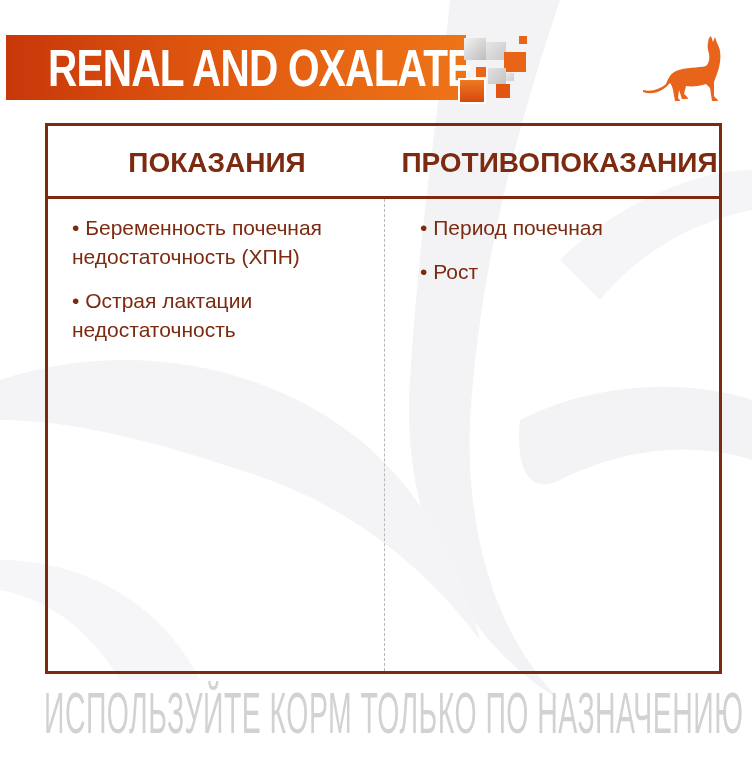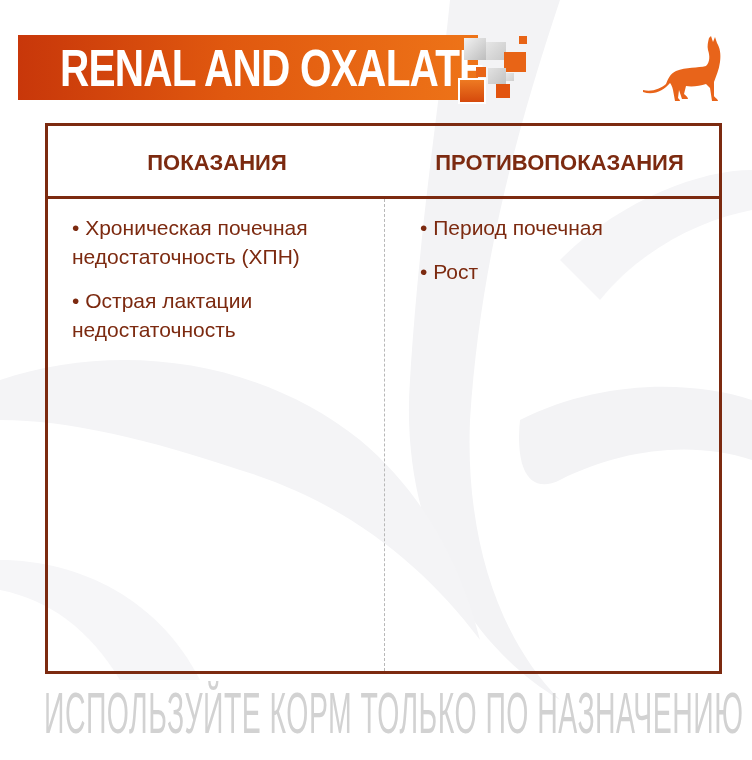--- a/index.html
+++ b/index.html
@@ -6,21 +6,20 @@
   body {
     width:752px; height:760px; position:relative; overflow:hidden;
     background:#ffffff;
     font-family:"Liberation Sans", sans-serif;
   }
   .bg-leaf { position:absolute; left:0; top:0; width:752px; height:760px; z-index:0; }
   .banner {
     position:absolute; left:6px; top:35px; width:460px; height:65px;
     background:linear-gradient(90deg,#c8370a 0%,#e0580f 45%,#ee7418 100%);
     z-index:2;
-    margin-left:12px;
   }
   .banner-title {
     position:absolute; left:42px; top:3px;
     color:#ffffff; font-weight:bold; font-size:52px; line-height:60px;
     letter-spacing:-1px;
     transform:scaleX(0.78); transform-origin:left center;
     font-family:"Liberation Sans", sans-serif;
     white-space:nowrap;
   }
   .squares { position:absolute; left:450px; top:28px; width:90px; height:70px; z-index:3; }
@@ -29,21 +28,21 @@
   .table {
     position:absolute; left:45px; top:123px; width:671px; height:545px;
     border:3px solid #7c2a10; z-index:2;
   }
   .thead {
     position:absolute; left:0; top:0; width:671px; height:70px;
     border-bottom:3px solid #7c2a10;
   }
   .th {
     position:absolute; top:0; height:70px; line-height:74px;
-    text-align:center; color:#7c2a10; font-weight:bold; font-size:22px;
+    text-align:center; color:#7c2a10; font-weight:bold; font-size:28px;
   }
   .th-left { left:0; width:338px; }
   .th-right { left:345px; width:333px; }
   .divider {
     position:absolute; left:336px; top:73px; width:0; height:472px;
     border-left:1px dashed #b8b8b8;
   }
   .col { position:absolute; top:88px; color:#7c2a10; font-size:21px; line-height:28.5px; }
   .col-left { left:24px; width:300px; }
   .col-right { left:372px; width:280px; }
@@ -88,21 +87,21 @@
   <path fill="#e8641a" d="M3 56 C12 58 20 55 26 50 C28 45 30 40 36 37 C46 33 58 34 66 32 C70 28 70 22 68 16 C67 12 68 8 69 4 L71 2 L73 8 L75 3 L77 9 C80 14 81 20 80 28 C79 36 76 42 74 48 L74 62 C75 64 78 65 78 67 L72 67 L70 54 L66 50 C60 52 52 53 46 52 L44 60 C46 62 48 63 48 65 L42 65 L39 56 L38 64 C39 65 40 66 40 67 L35 67 L33 56 C32 52 31 50 30 49 C24 56 14 62 3 58 Z"></path>
 </svg>
 
 <div class="table">
   <div class="thead">
     <div class="th th-left">ПОКАЗАНИЯ</div>
     <div class="th th-right">ПРОТИВОПОКАЗАНИЯ</div>
   </div>
   <div class="divider"></div>
   <div class="col col-left">
-    <div class="item">• Хроническая почечная недостаточность (ХПН)</div>
+    <div class="item">• Беременность почечная недостаточность (ХПН)</div>
     <div class="item">• Острая лактации недостаточность</div>
   </div>
   <div class="col col-right">
     <div class="item">• Период почечная</div>
     <div class="item">• Рост</div>
   </div>
 </div>
 
 <div class="footer">ИСПОЛЬЗУЙТЕ КОРМ ТОЛЬКО ПО НАЗНАЧЕНИЮ ВРАЧА</div>
 

